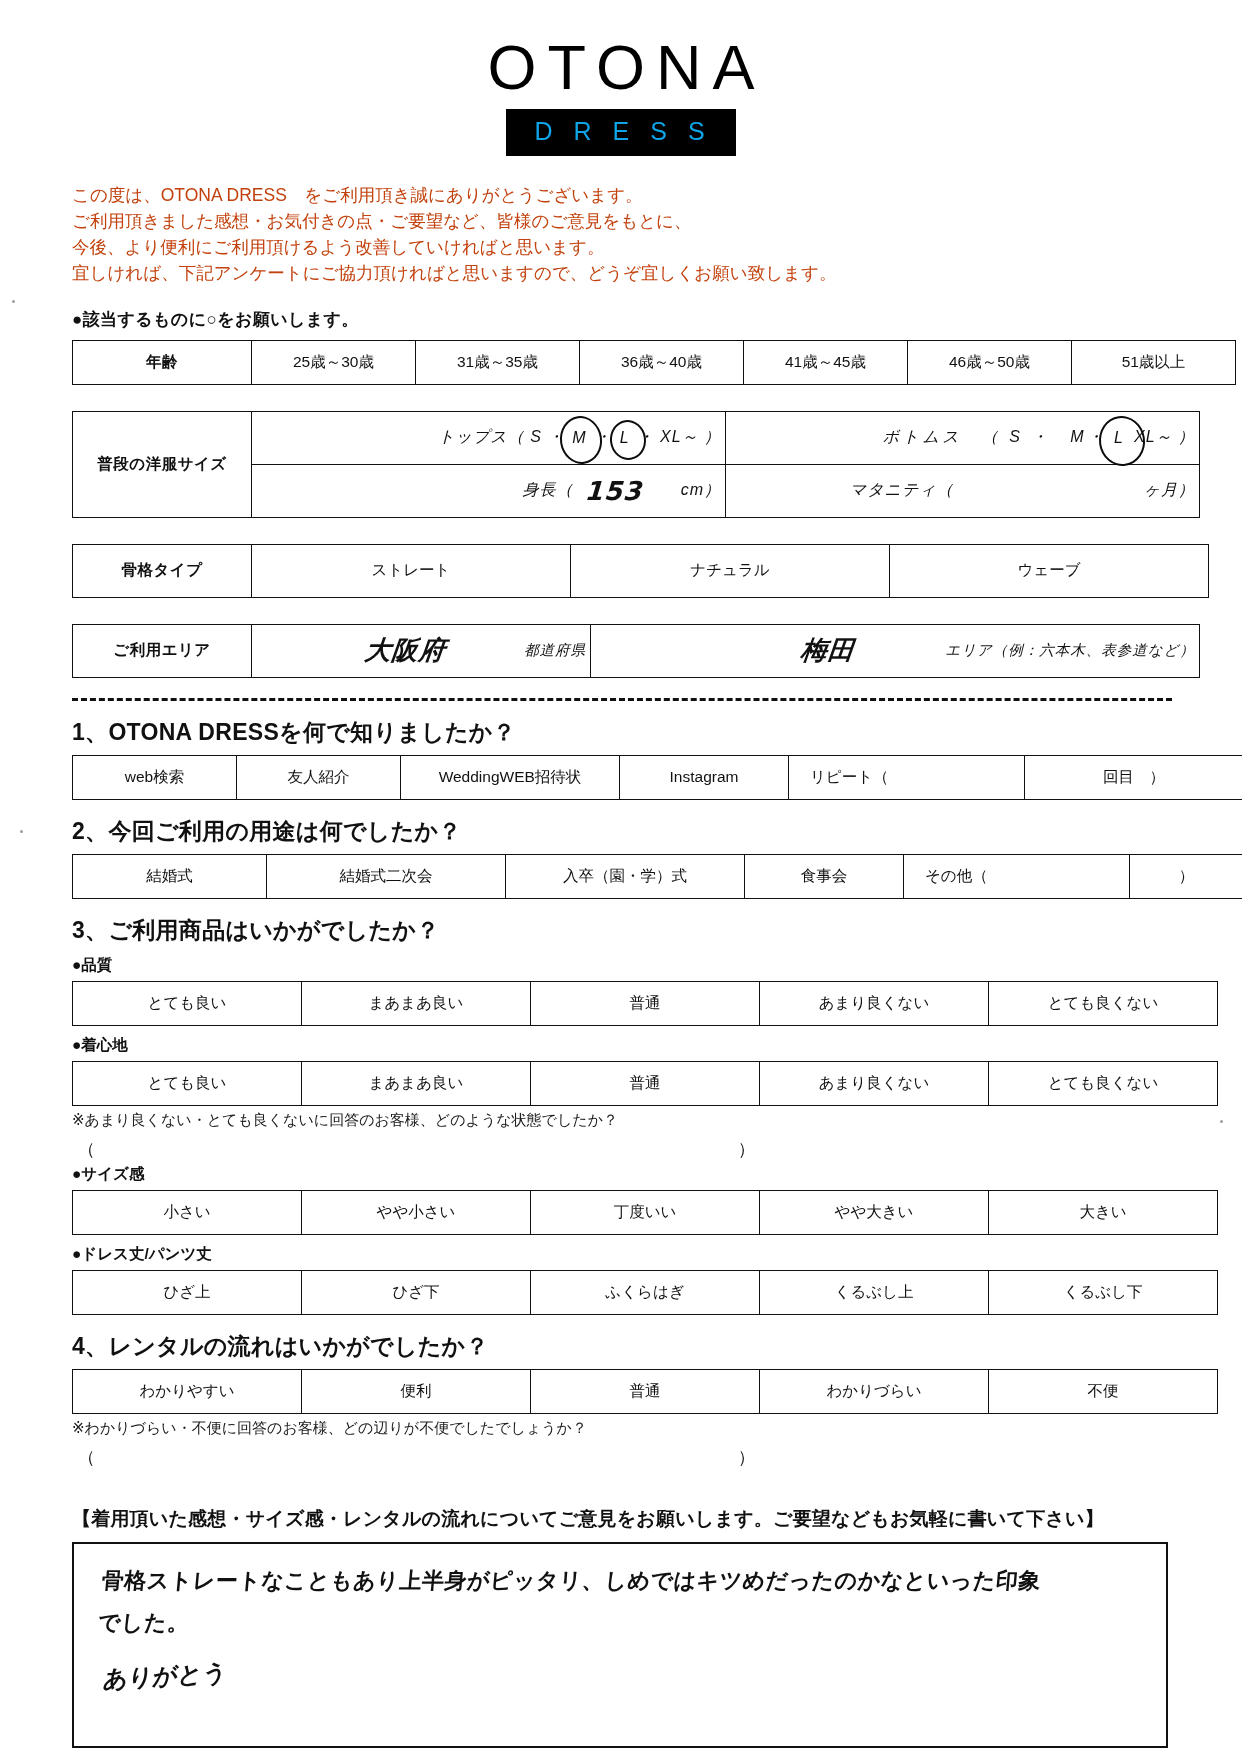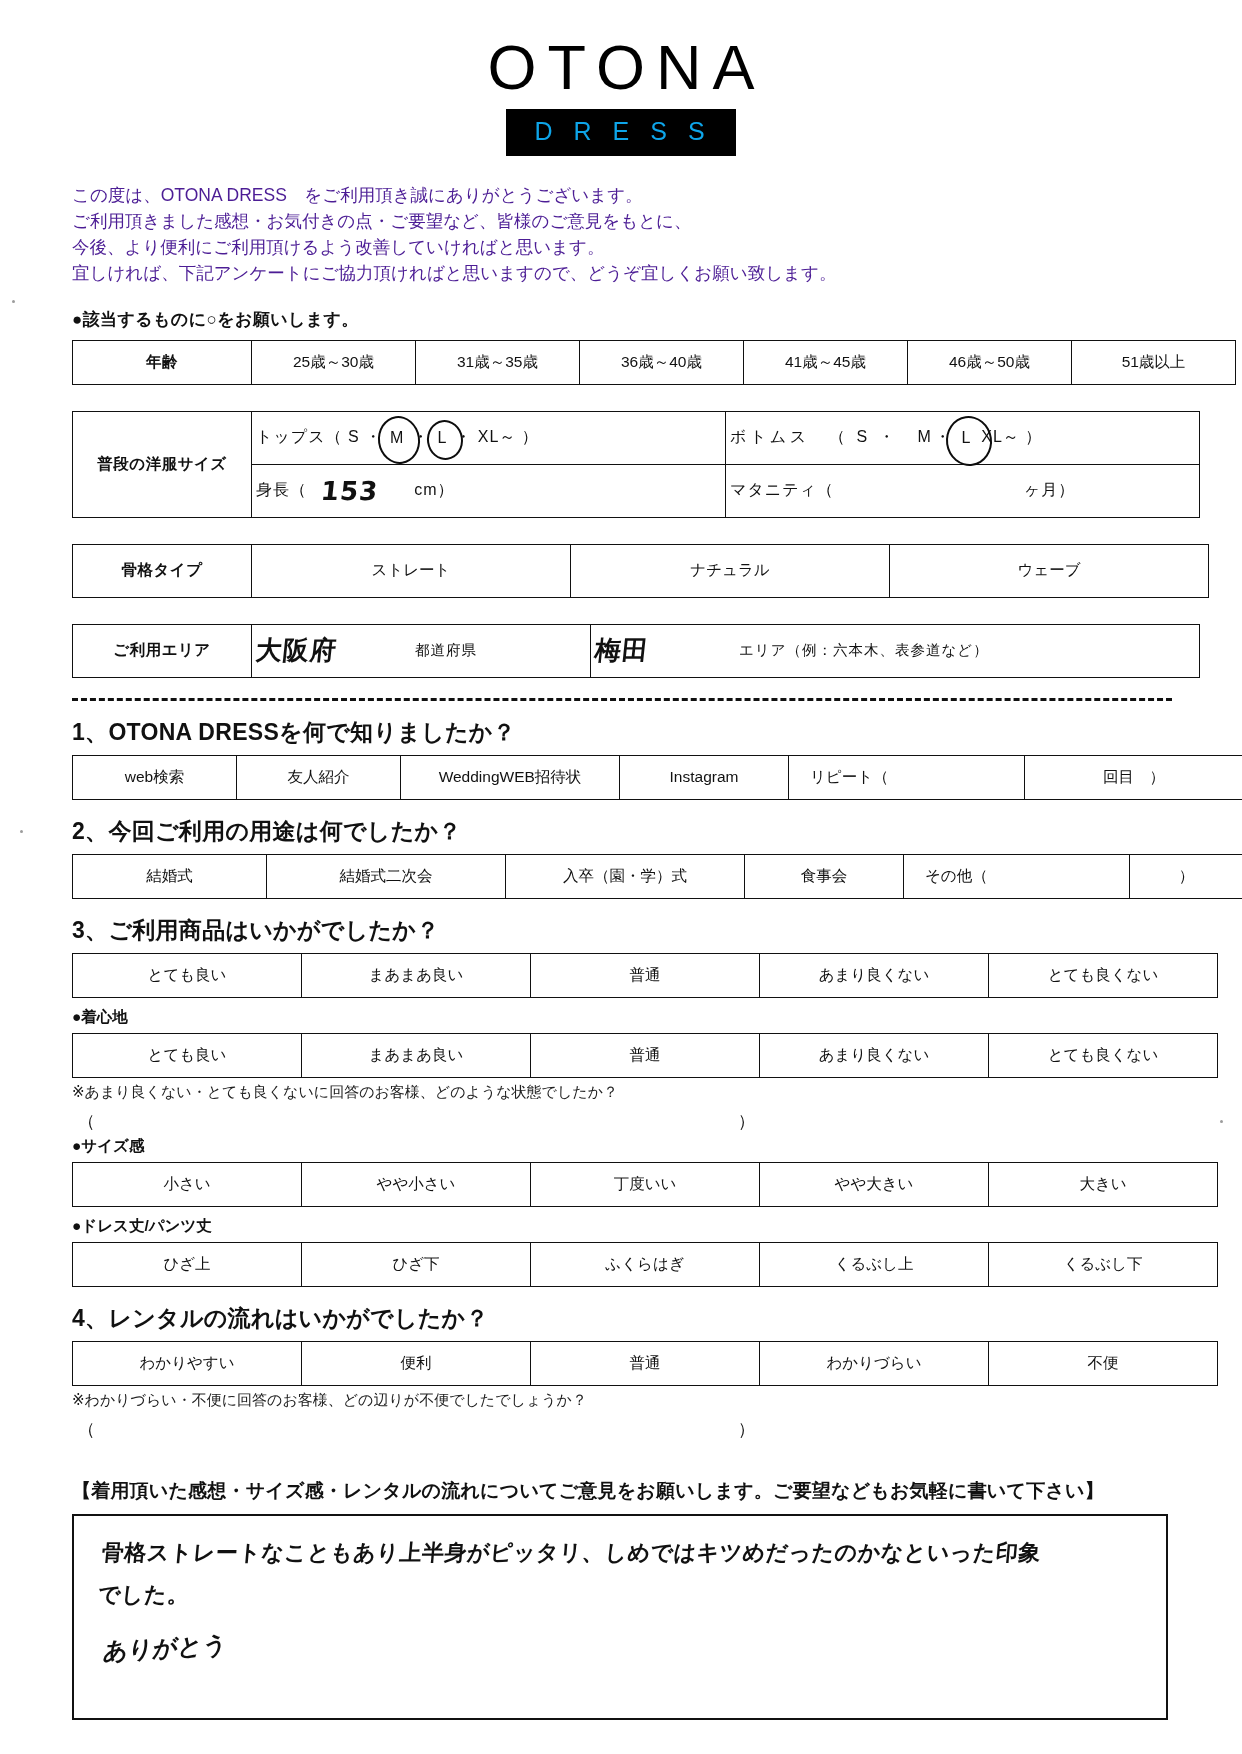--- a/index.html
+++ b/index.html
@@ -46,21 +46,21 @@
     padding: 9px 10px 10px 28px;
     margin-top: 9px;
     line-height: 1.1;
   }
 
   
   .intro {
     margin: 26px 0 0 72px;
     font-size: 17.5px;
     line-height: 26px;
-    color: #4c1d95;
+    color: #c2410c;
   }
   .intro div { white-space: nowrap; }
 
   
   .sec-head {
     margin: 22px 0 9px 72px;
     font-size: 17px;
     font-weight: bold;
     letter-spacing: .4px;
   }
@@ -122,24 +122,25 @@
     margin: 20px 0 0 72px;
     width: 1100px;
     border-top: 3px dashed #111;
     height: 0;
   }
 
   
   .sizeline {
     display: flex;
     align-items: center;
-    justify-content: flex-start;
+    justify-content: flex-end;
     gap: 0;
     font-size: 16px;
     letter-spacing: 1px;
+    font-style: italic;
   }
   .spaced { letter-spacing: 3.5px; }
   
   .circle-mark {
     position: absolute;
     border: 2.4px solid #0d0d0d;
     border-radius: 50%;
     pointer-events: none;
     transform: rotate(-8deg);
   }
@@ -349,20 +350,21 @@
       <td style="width:230px">入卒（園・学）式</td>
       <td style="width:150px">食事会</td>
       <td class="left" style="width:200px">その他（</td>
       <td style="width:105px">）</td>
     </tr>
   </tbody>
     </table>
 
   <div class="q-head">3、ご利用商品はいかがでしたか？</div>
 
+  <div class="sub-head">●品質</div>
   <table class="tbl w-full">
     <tbody>
         <tr>
       <td style="width:220px">とても良い</td>
       <td style="width:220px">まあまあ良い</td>
       <td style="width:220px">普通</td>
       <td style="width:220px">あまり良くない</td>
       <td style="width:220px">とても良くない</td>
     </tr>
   </tbody>

